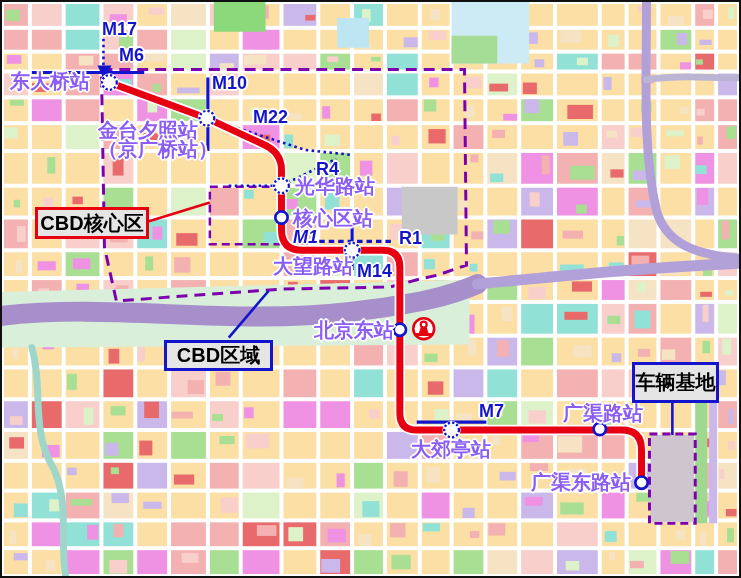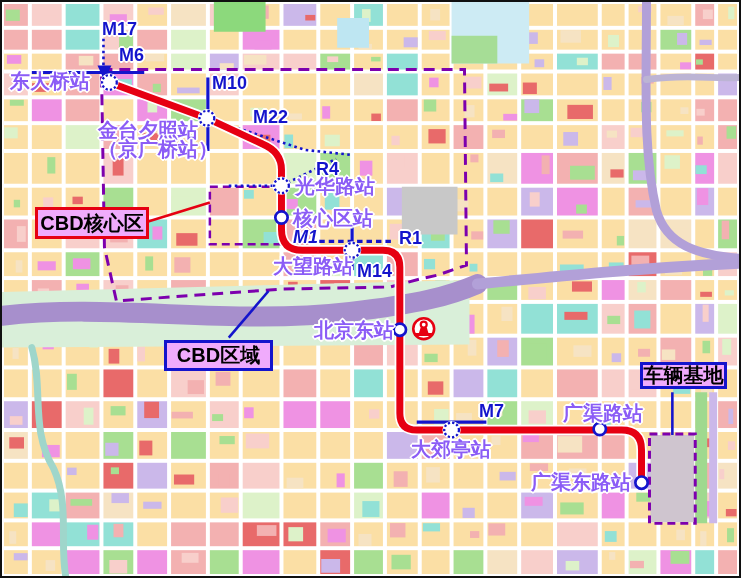--- a/index.html
+++ b/index.html
@@ -3,21 +3,21 @@
 <meta charset="utf-8">
 <style>
   html,body{margin:0;padding:0;background:#fff;font-family:"Liberation Sans",sans-serif;}
   .map-frame{position:relative;width:737px;height:574px;border:2px solid #101010;overflow:hidden;background:#fff;}
   .map-frame svg{position:absolute;left:0;top:0;}
   .labels{position:absolute;left:0;top:0;width:100%;height:100%;pointer-events:none;}
   .st-label{position:absolute;font-size:20px;font-weight:bold;color:#8b5cf6;line-height:19px;white-space:nowrap;
     text-shadow:-2px 0 0 #fff,2px 0 0 #fff,0 -2px 0 #fff,0 2px 0 #fff,-1px -1px 0 #fff,1px -1px 0 #fff,-1px 1px 0 #fff,1px 1px 0 #fff;}
   .ln-label{position:absolute;font-size:18px;font-weight:bold;color:#1414CC;white-space:nowrap;
     text-shadow:-2px 0 0 #fff,2px 0 0 #fff,0 -2px 0 #fff,0 2px 0 #fff,-1px -1px 0 #fff,1px -1px 0 #fff,-1px 1px 0 #fff,1px 1px 0 #fff;}
-  .callout-box{position:absolute;background:#f0abfc;display:flex;align-items:center;justify-content:center;
+  .callout-box{position:absolute;background:#e5e5e5;display:flex;align-items:center;justify-content:center;
     font-size:20px;font-weight:bold;color:#000;box-sizing:border-box;}
 </style>
 </head>
 <body>
 
 <div class="map-frame">
   <svg id="map-svg" width="737" height="574" viewBox="0 0 741 578" preserveAspectRatio="none">
       <rect x="0" y="0" width="741" height="578" fill="#FFFFFF"></rect>
       <rect x="2" y="2" width="24" height="22" fill="#F3B1B1"></rect>
       <rect x="3.71603063591371" y="7.585219773116728" width="14.183671617507937" height="11.39365956466645" fill="#A8DF92"></rect>
@@ -792,15 +792,15 @@
     <div class="ln-label" style="left: 210px; top: 71px;">M10</div>
     <div class="ln-label" style="left: 251px; top: 105px;">M22</div>
     <div class="ln-label" style="left: 314px; top: 157px; text-align: center;">R4</div>
     <div class="ln-label" style="left: 291px; top: 225px; font-style: italic;">M1</div>
     <div class="ln-label" style="left: 397px; top: 226px; text-align: right;">R1</div>
     <div class="ln-label" style="left: 355px; top: 259px;">M14</div>
     <div class="ln-label" style="left: 477px; top: 399px;">M7</div>
 
     <div class="callout-box" style="left: 33px; top: 205px; width: 114px; height: 32px; border: 3px solid rgb(230, 0, 18);">CBD核心区</div>
     <div class="callout-box" style="left: 162px; top: 338px; width: 109px; height: 31px; border: 3px solid rgb(20, 20, 204);">CBD区域</div>
-    <div class="callout-box" style="left: 630px; top: 360px; width: 87px; height: 27px; border: 3px solid rgb(20, 20, 204); margin-left: 8px;">车辆基地</div>
+    <div class="callout-box" style="left: 630px; top: 360px; width: 87px; height: 41px; border: 3px solid rgb(20, 20, 204);">车辆基地</div>
   </div>
 </div>
 
 </body></html>

